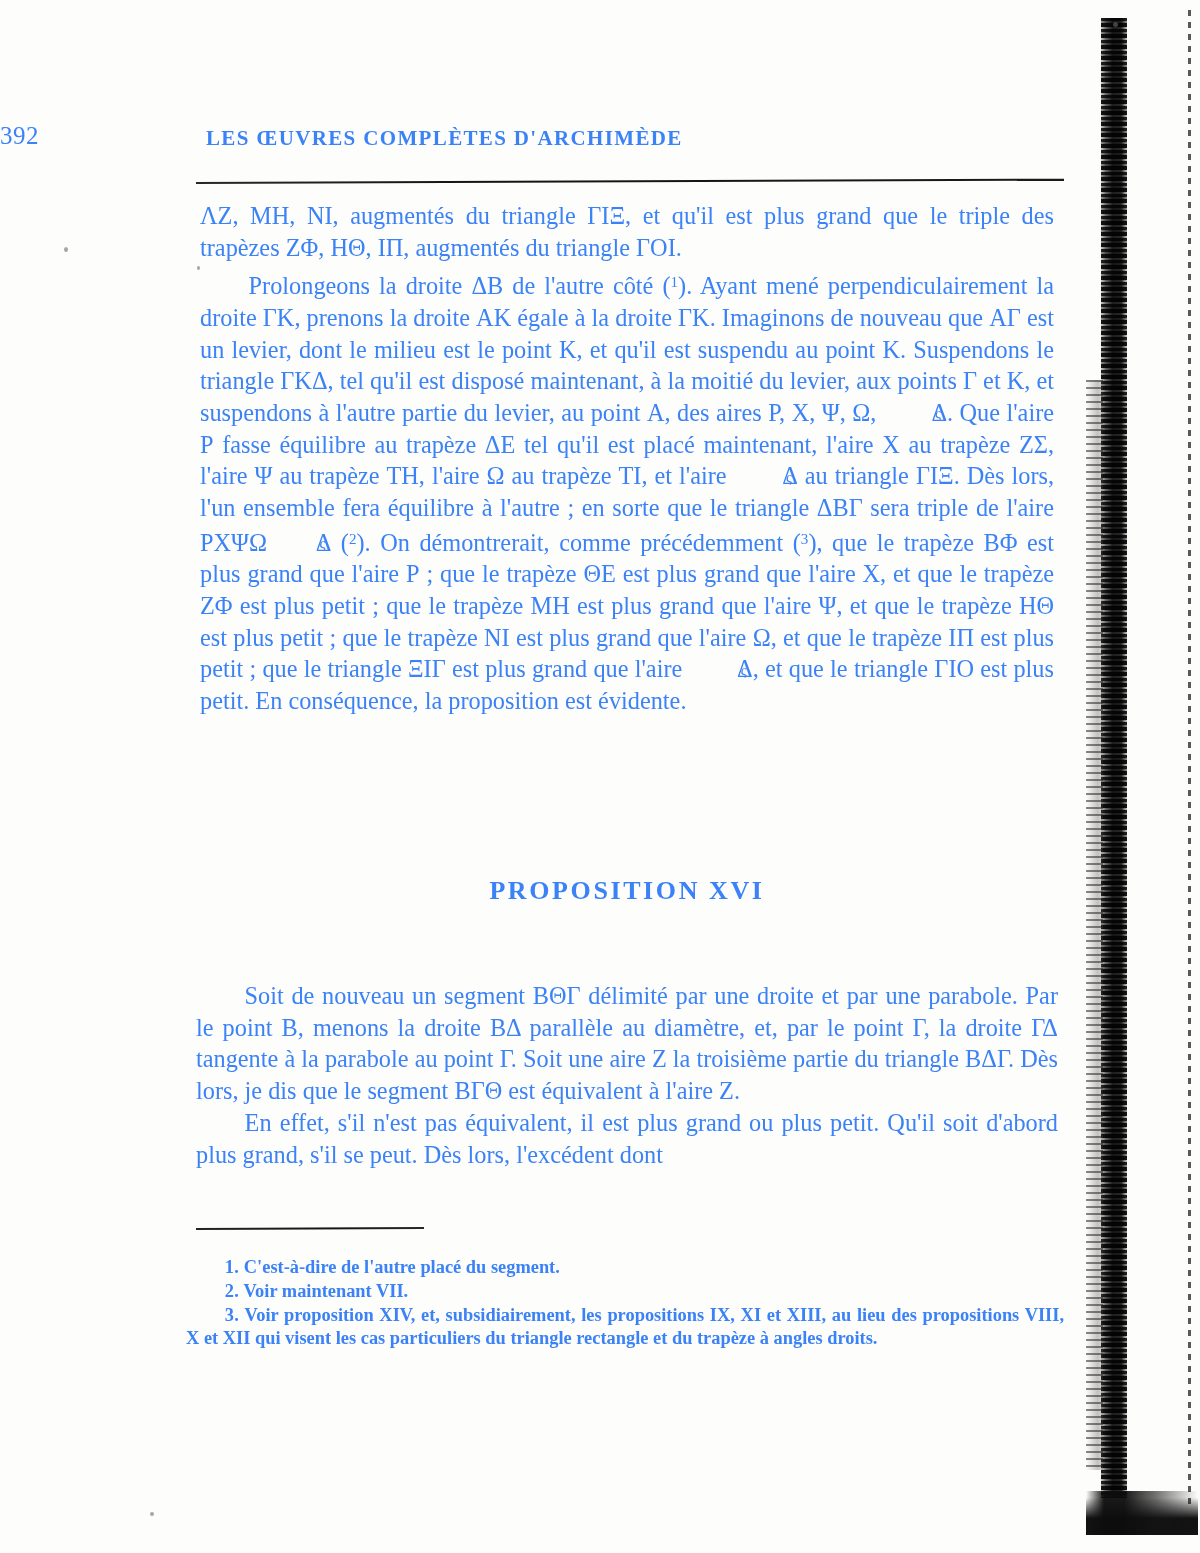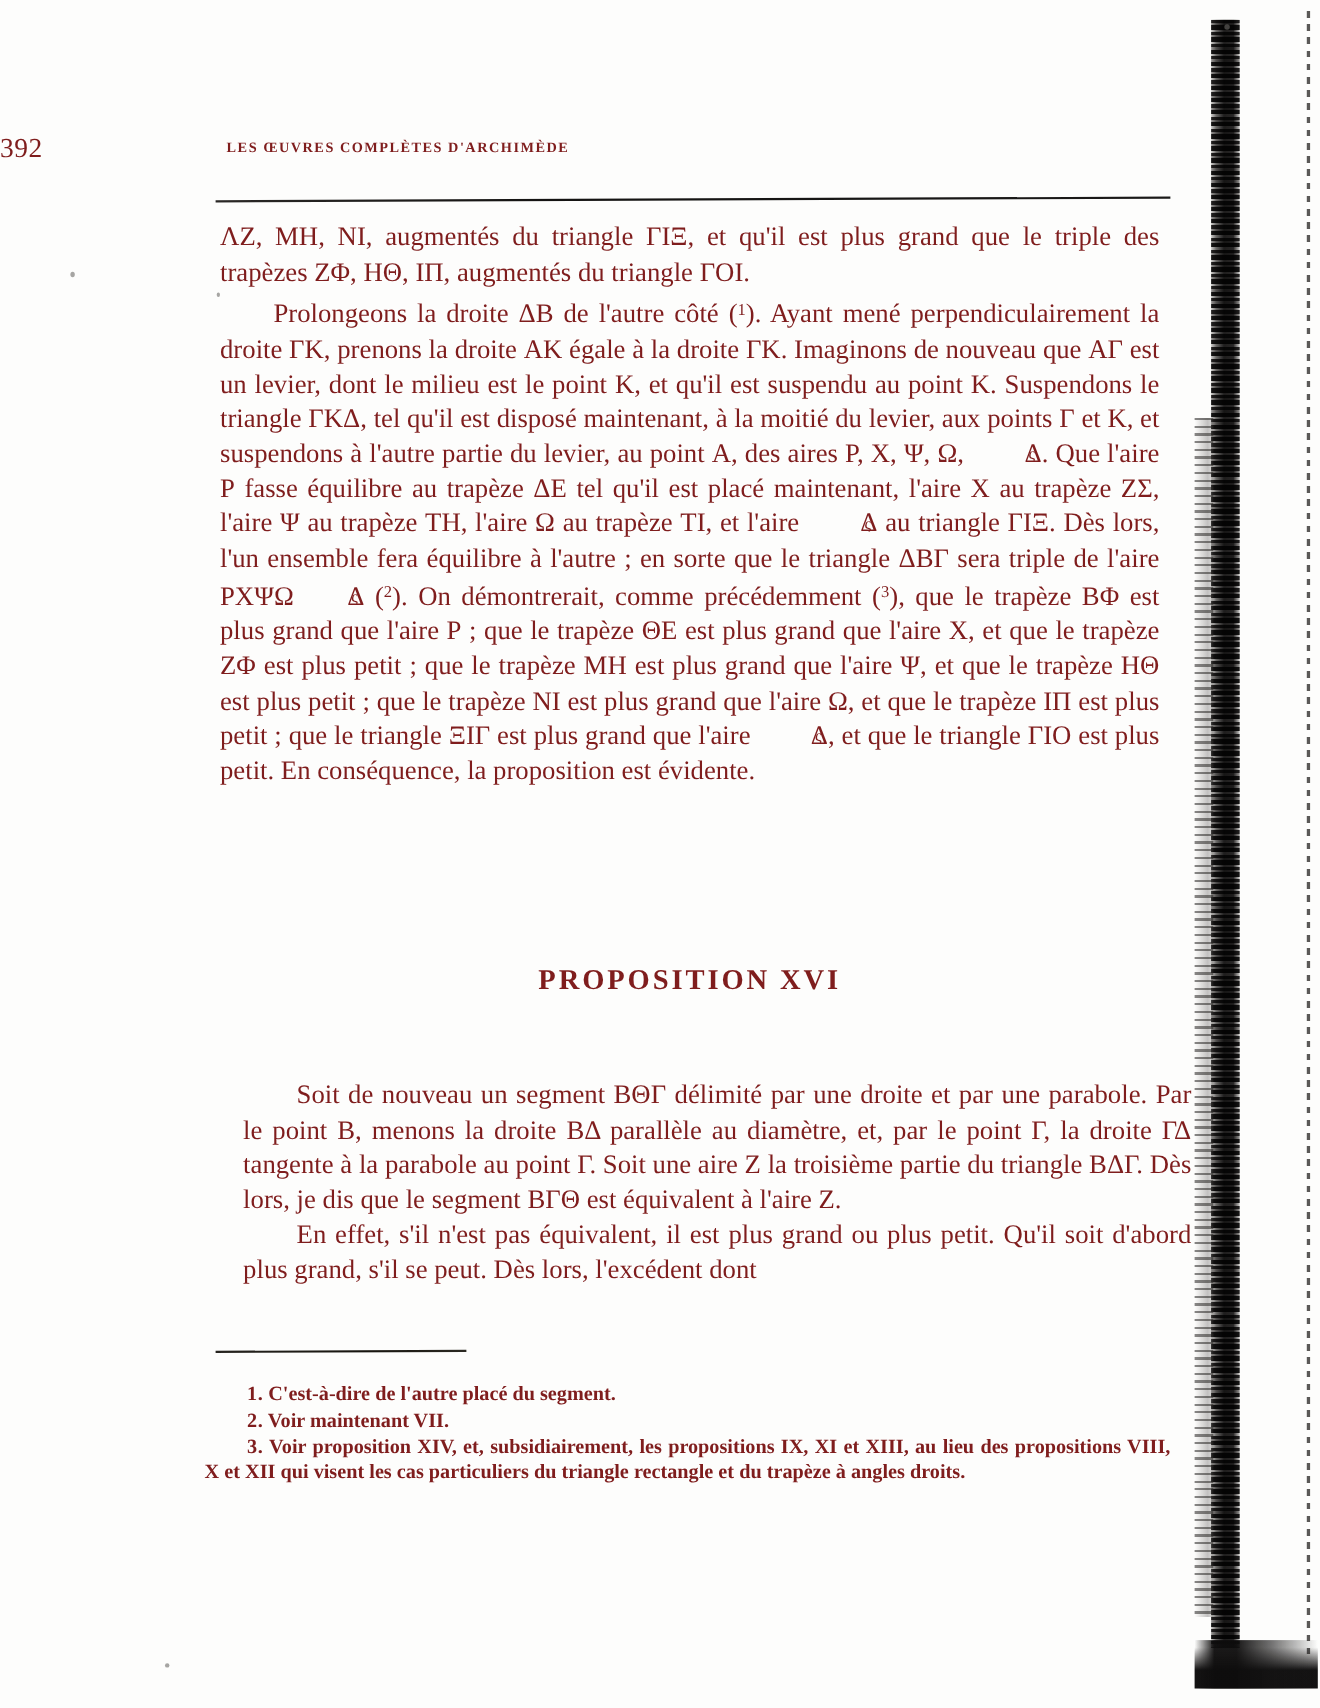--- a/index.html
+++ b/index.html
@@ -8,21 +8,21 @@
     background: #ffffff;
   }
 
   #page {
     position: relative;
     width: 1200px;
     height: 1553px;
     background: #fdfdfc;
     overflow: hidden;
     font-family: "Liberation Serif", "DejaVu Serif", serif;
-    color: #7f1d1d;
+    color: #3b82f6;
   }
 
   
   .gutter-blob {
     position: absolute;
     top: 18px;
     left: 1101px;
     width: 26px;
     height: 1480px;
     background:
@@ -89,21 +89,21 @@
     left: 0;
     top: 122px;
     font-size: 25px;
     letter-spacing: .5px;
     font-family: "Liberation Serif", "DejaVu Serif", serif;
   }
   .head-title {
     position: absolute;
     left: 206px;
     top: 126px;
-    font-size: 13px;
+    font-size: 21px;
     font-variant: small-caps;
     letter-spacing: 1.35px;
     font-weight: 600;
     white-space: nowrap;
   }
 
   .rule-head {
     position: absolute;
     left: 196px;
     top: 182px;
@@ -139,21 +139,20 @@
   }
 
   .body2 {
     position: absolute;
     left: 196px;
     top: 980px;
     width: 862px;
     font-size: 24.3px;
     line-height: 31.7px;
     text-align: justify;
-    margin-left: 25px;
   }
   .body2 p { margin: 0; }
   .body2 p.indent { text-indent: 2.0em; }
 
   .rule-foot {
     position: absolute;
     left: 196px;
     top: 1228px;
     width: 228px;
     height: 2px;

